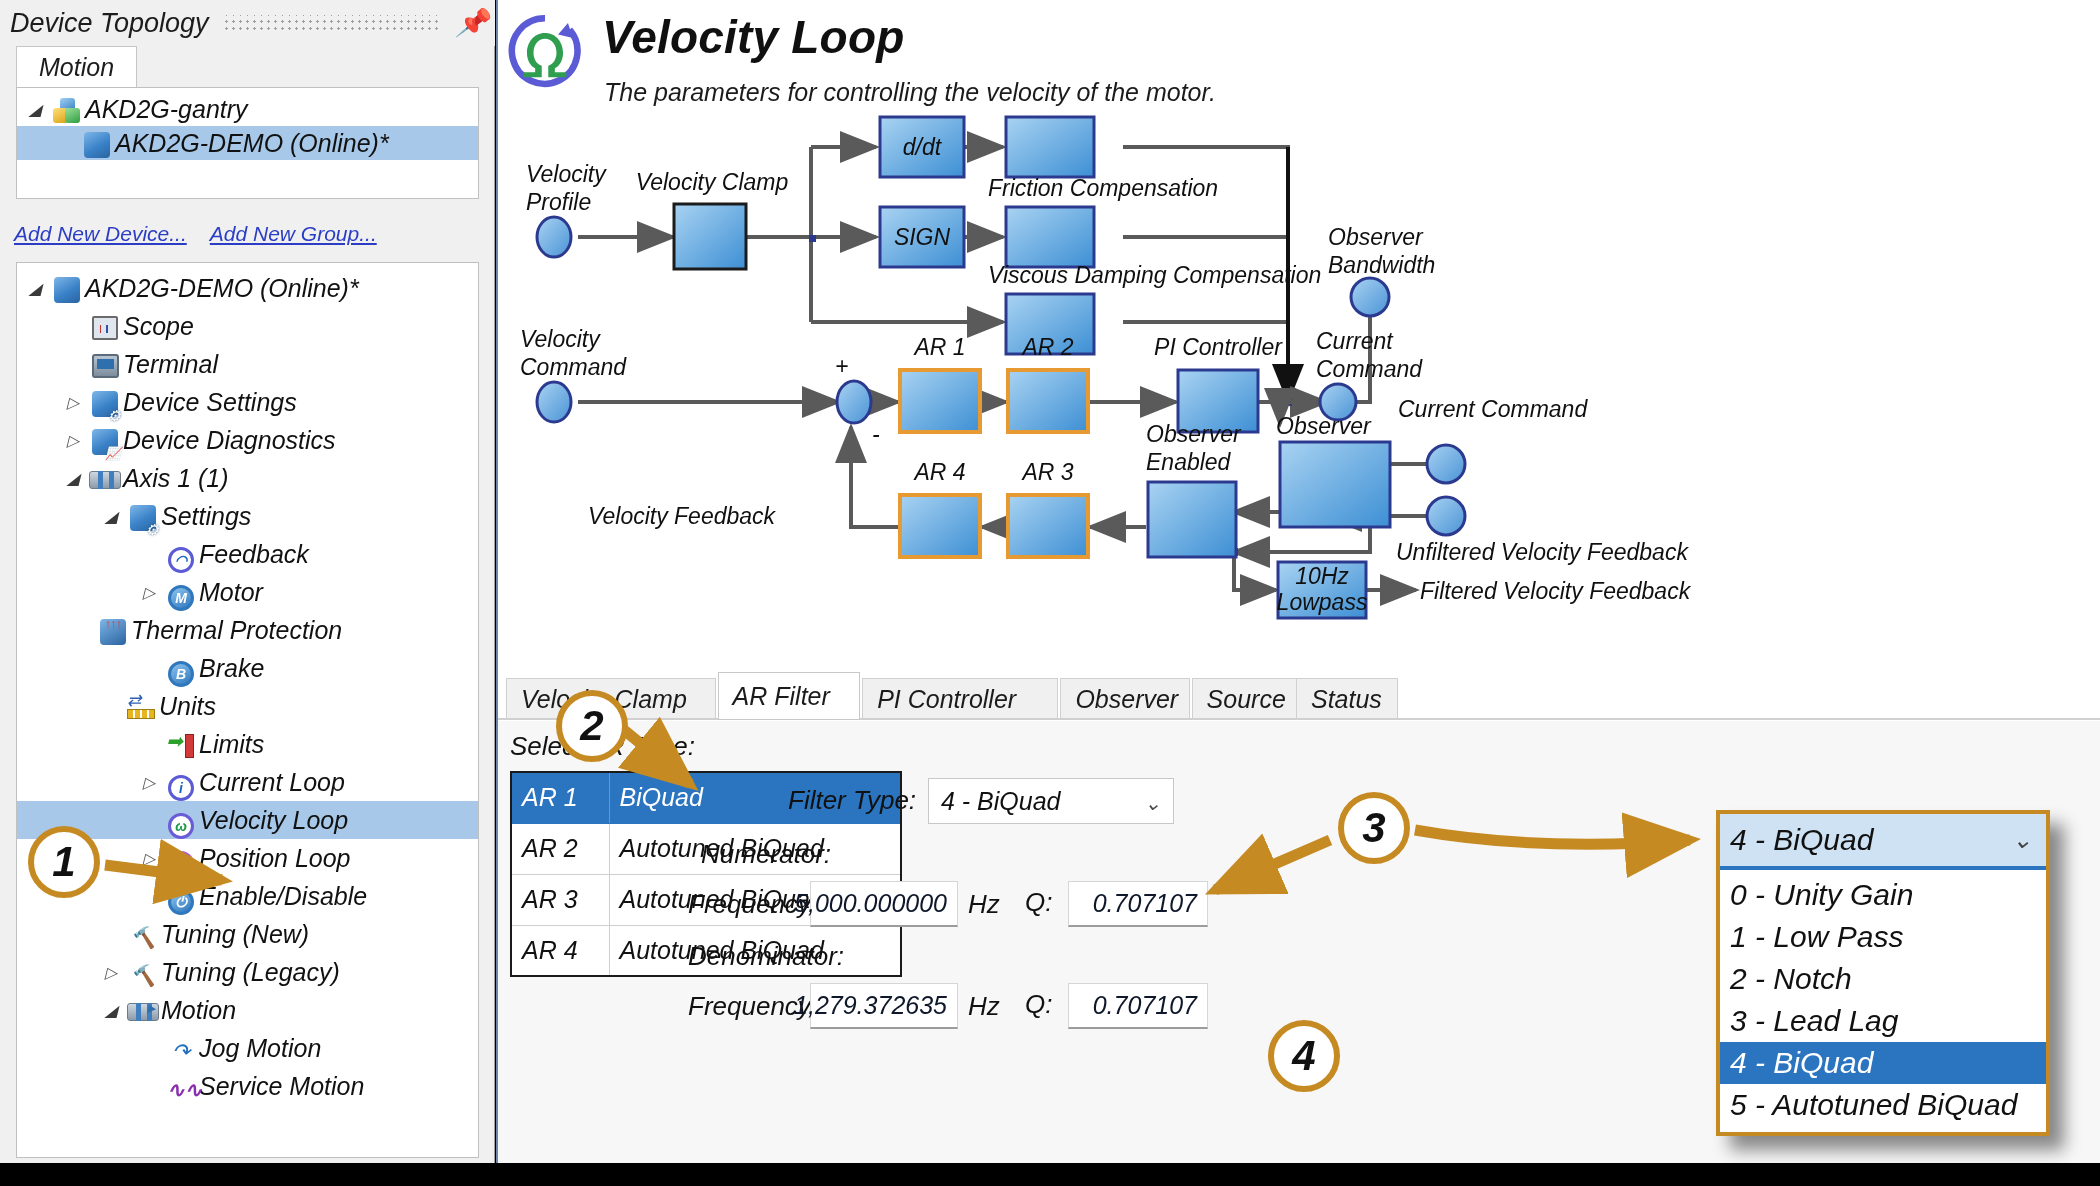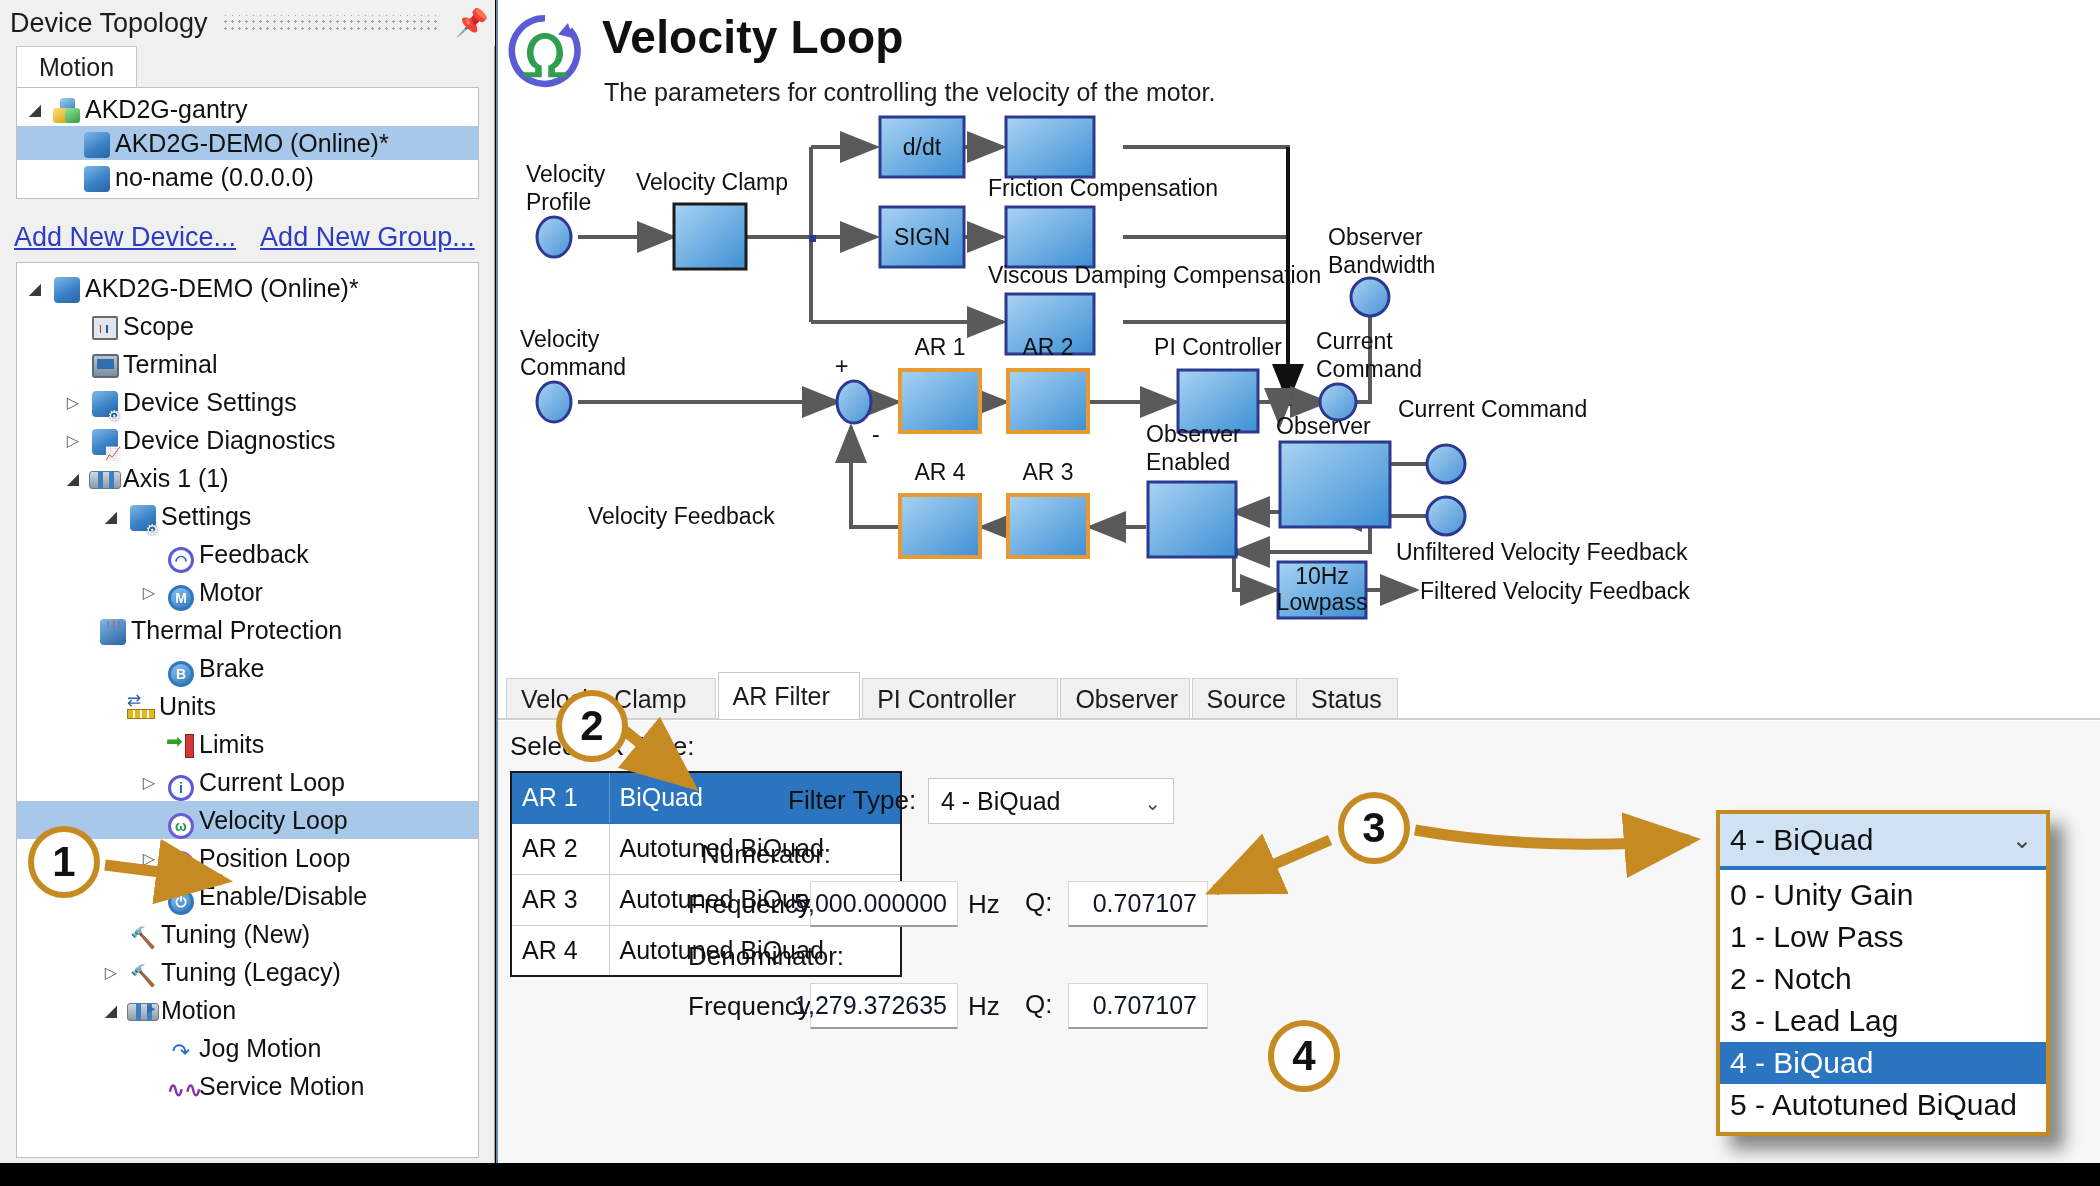--- a/index.html
+++ b/index.html
@@ -7,20 +7,21 @@
     margin: 0; padding: 0;
     width: 2100px; height: 1186px;
     overflow: hidden;
     background: #000;
     font-family: "Liberation Sans", sans-serif;
   }
   #root {
     position: relative;
     width: 2100px; height: 1186px;
     background: #000000;
+    font-style: italic;
   }
 
   
   #left-panel {
     position: absolute; left: 0; top: 0;
     width: 495px; height: 1163px;
     background: #f0f0f0;
     border-right: 1px solid #a0a0a0;
   }
   #topology-header {
@@ -72,21 +73,21 @@
   }
   .trow.sel { background: #a7c8e8; }
   .expander {
     width: 28px; flex: none; font-size: 16px; color: #5a5a5a; text-align: center;
   }
   .expander.open { color: #3a3a3a; }
   .ico { width: 36px; flex: none; text-align: center; line-height: 1; }
 
   #topo-links {
     position: absolute; left: 14px; top: 222px;
-    font-size: 27px; white-space: nowrap;
+    font-size: 21px; white-space: nowrap;
   }
   #topo-links a {
     color: #2b3dc4; text-decoration: underline; margin-right: 18px; cursor: pointer;
   }
 
   #device-tree {
     position: absolute; left: 16px; top: 262px;
     width: 463px; height: 896px;
     background: #ffffff;
     border: 1px solid #c0c0c0;
@@ -384,25 +385,20 @@
     <div id="topo-tree">
         <div class="trow" style="padding-left:4px">
           <span class="expander open">◢</span>
           <span class="ico"><span class="cubes3"><i class="a"></i><i class="b"></i><i class="c"></i></span></span>
           <span>AKD2G-gantry</span>
         </div>
         <div class="trow sel" style="padding-left:34px">
           <span class="expander"></span>
           <span class="ico"><span class="cube"></span></span>
           <span>AKD2G-DEMO (Online)*</span>
-        </div>
-        <div class="trow" style="padding-left:34px">
-          <span class="expander"></span>
-          <span class="ico"><span class="cube"></span></span>
-          <span>no-name (0.0.0.0)</span>
         </div>
       </div>
 
     <div id="topo-links">
       <a>Add New Device...</a>
       <a>Add New Group...</a>
     </div>
 
     <div id="device-tree">
         <div class="trow" style="padding-left:4px">

